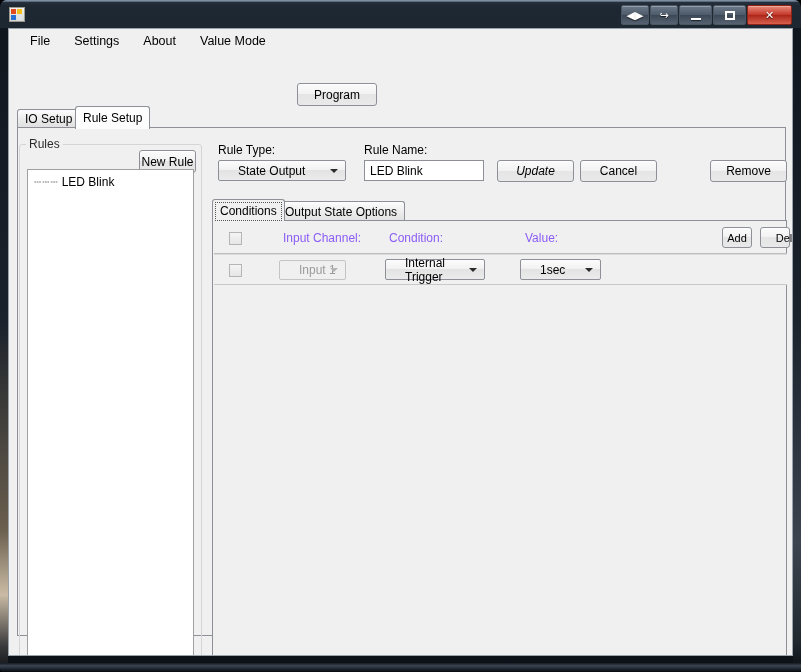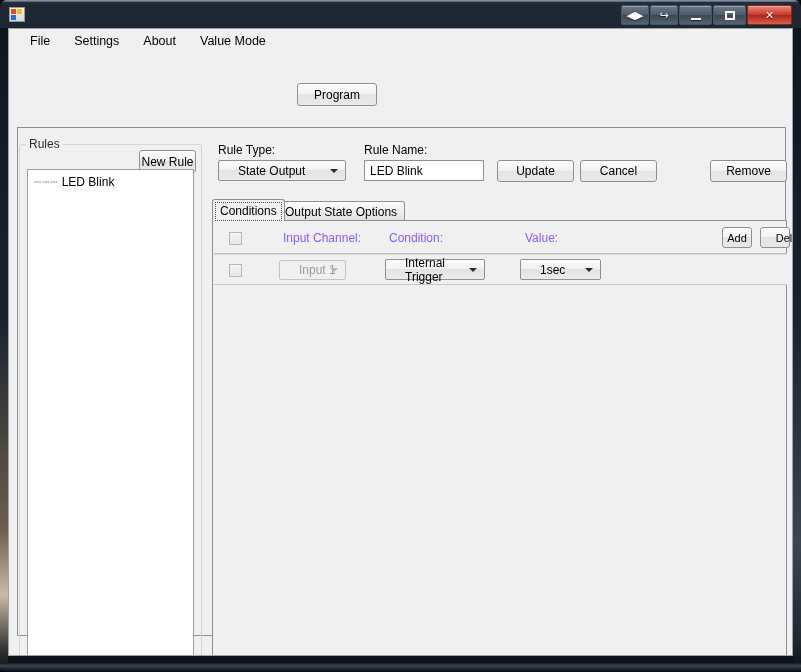--- a/index.html
+++ b/index.html
@@ -382,20 +382,24 @@
 
     <div class="menubar">
       <div class="menu-item">File</div>
       <div class="menu-item">Settings</div>
       <div class="menu-item">About</div>
       <div class="menu-item">Value Mode</div>
     </div>
 
     <div class="btn program-btn">Program</div>
 
+    <div class="tabstrip">
+      <div class="tab" style="left:0px;">IO Setup</div>
+      <div class="tab active" style="left:58px;">Rule Setup</div>
+    </div>
     <div class="tabpage"></div>
 
     <div class="groupbox">
       <div class="gb-border"></div>
       <div class="gb-title">Rules</div>
       <div class="btn new-rule-btn">New Rule</div>
       <div class="treeview">
         <div class="tree-item">
           <span class="tree-dashes">┄┄┄</span>
           <span>LED Blink</span>
@@ -409,21 +413,21 @@
       <div class="combo" style="left:6px; top:26px; width:128px; height:21px;">
         <span>State Output</span>
         <span class="arrow"></span>
       </div>
 
       <div class="field-label" style="left:152px; top:9px;">Rule Name:</div>
       <div class="textbox" style="left:152px; top:26px; width:120px; height:21px;">
         <span>LED Blink</span>
       </div>
 
-      <div class="btn" style="position:absolute; left:285px; top:26px; width:77px; height:22px;">Update</div>
+      <div class="btn" style="position:absolute; left:285px; top:26px; width:77px; height:22px;font-style:italic;">Update</div>
       <div class="btn" style="position:absolute; left:368px; top:26px; width:77px; height:22px;">Cancel</div>
       <div class="btn" style="position:absolute; left:498px; top:26px; width:77px; height:22px;">Remove</div>
 
       <div class="inner-tabstrip">
         <div class="inner-tab active" style="left:0px;">
           <span>Conditions</span>
           <span class="focus-rect"></span>
         </div>
         <div class="inner-tab" style="left:65px;">Output State Options</div>
       </div>

